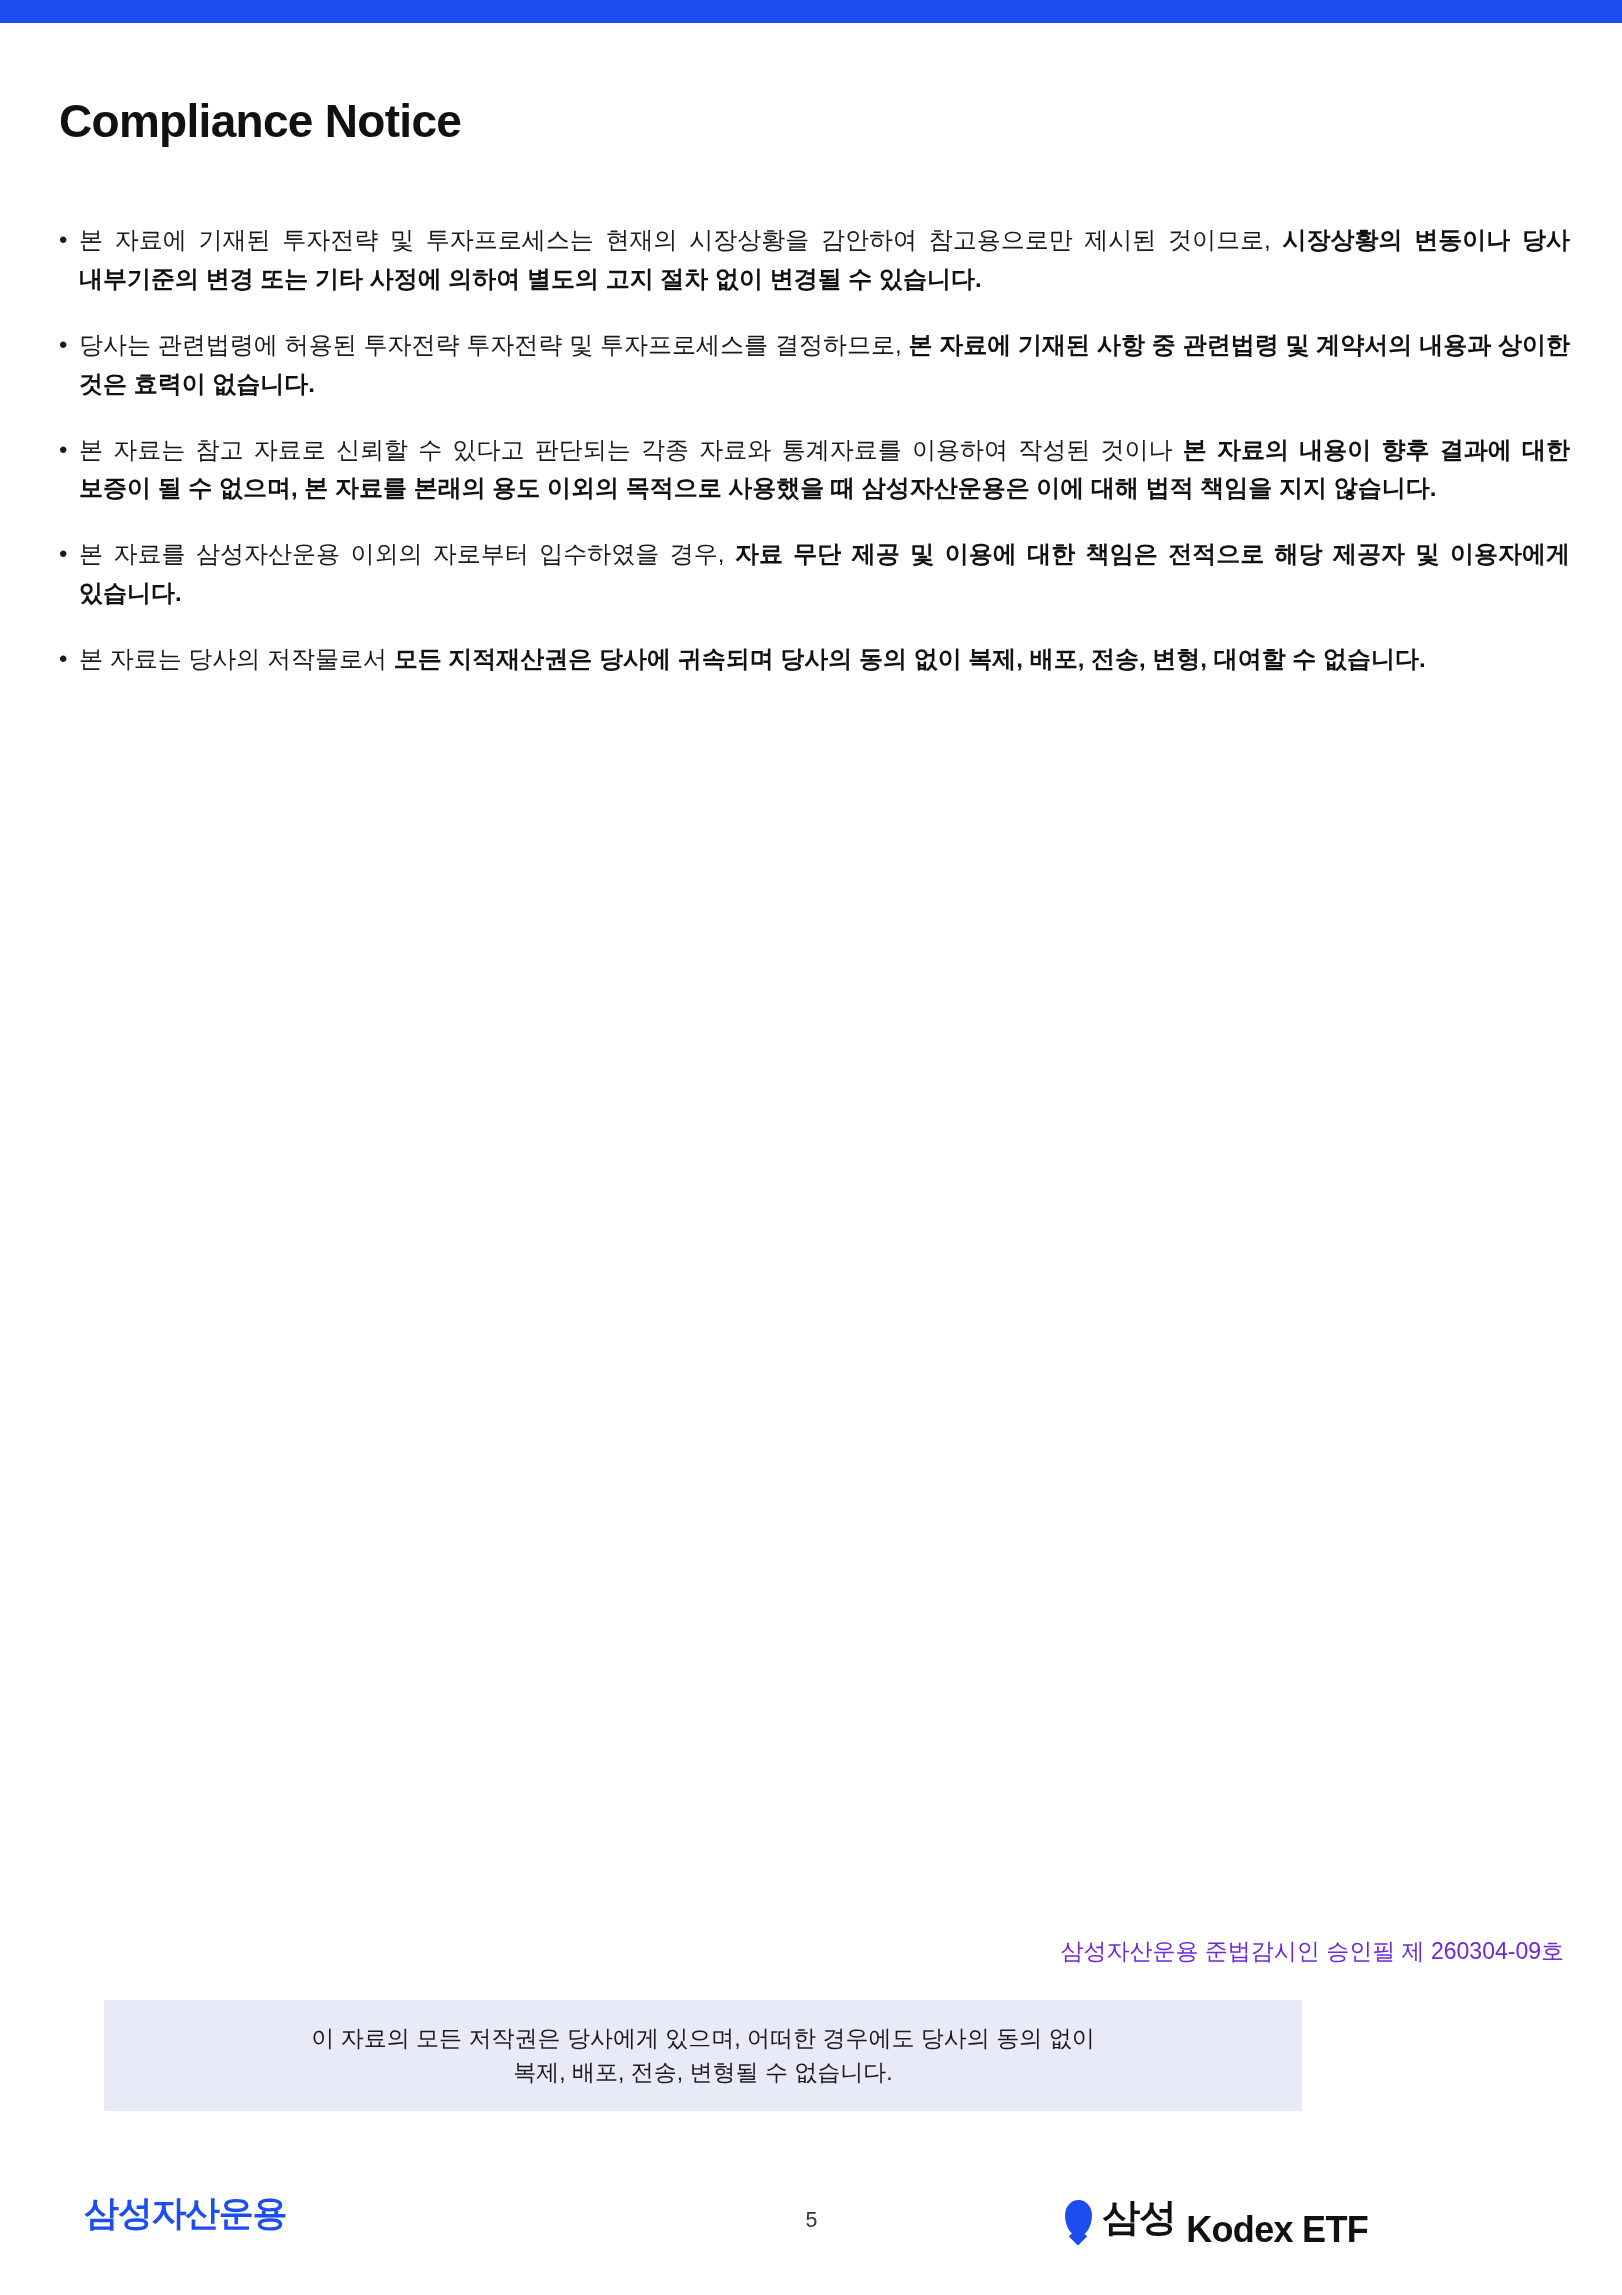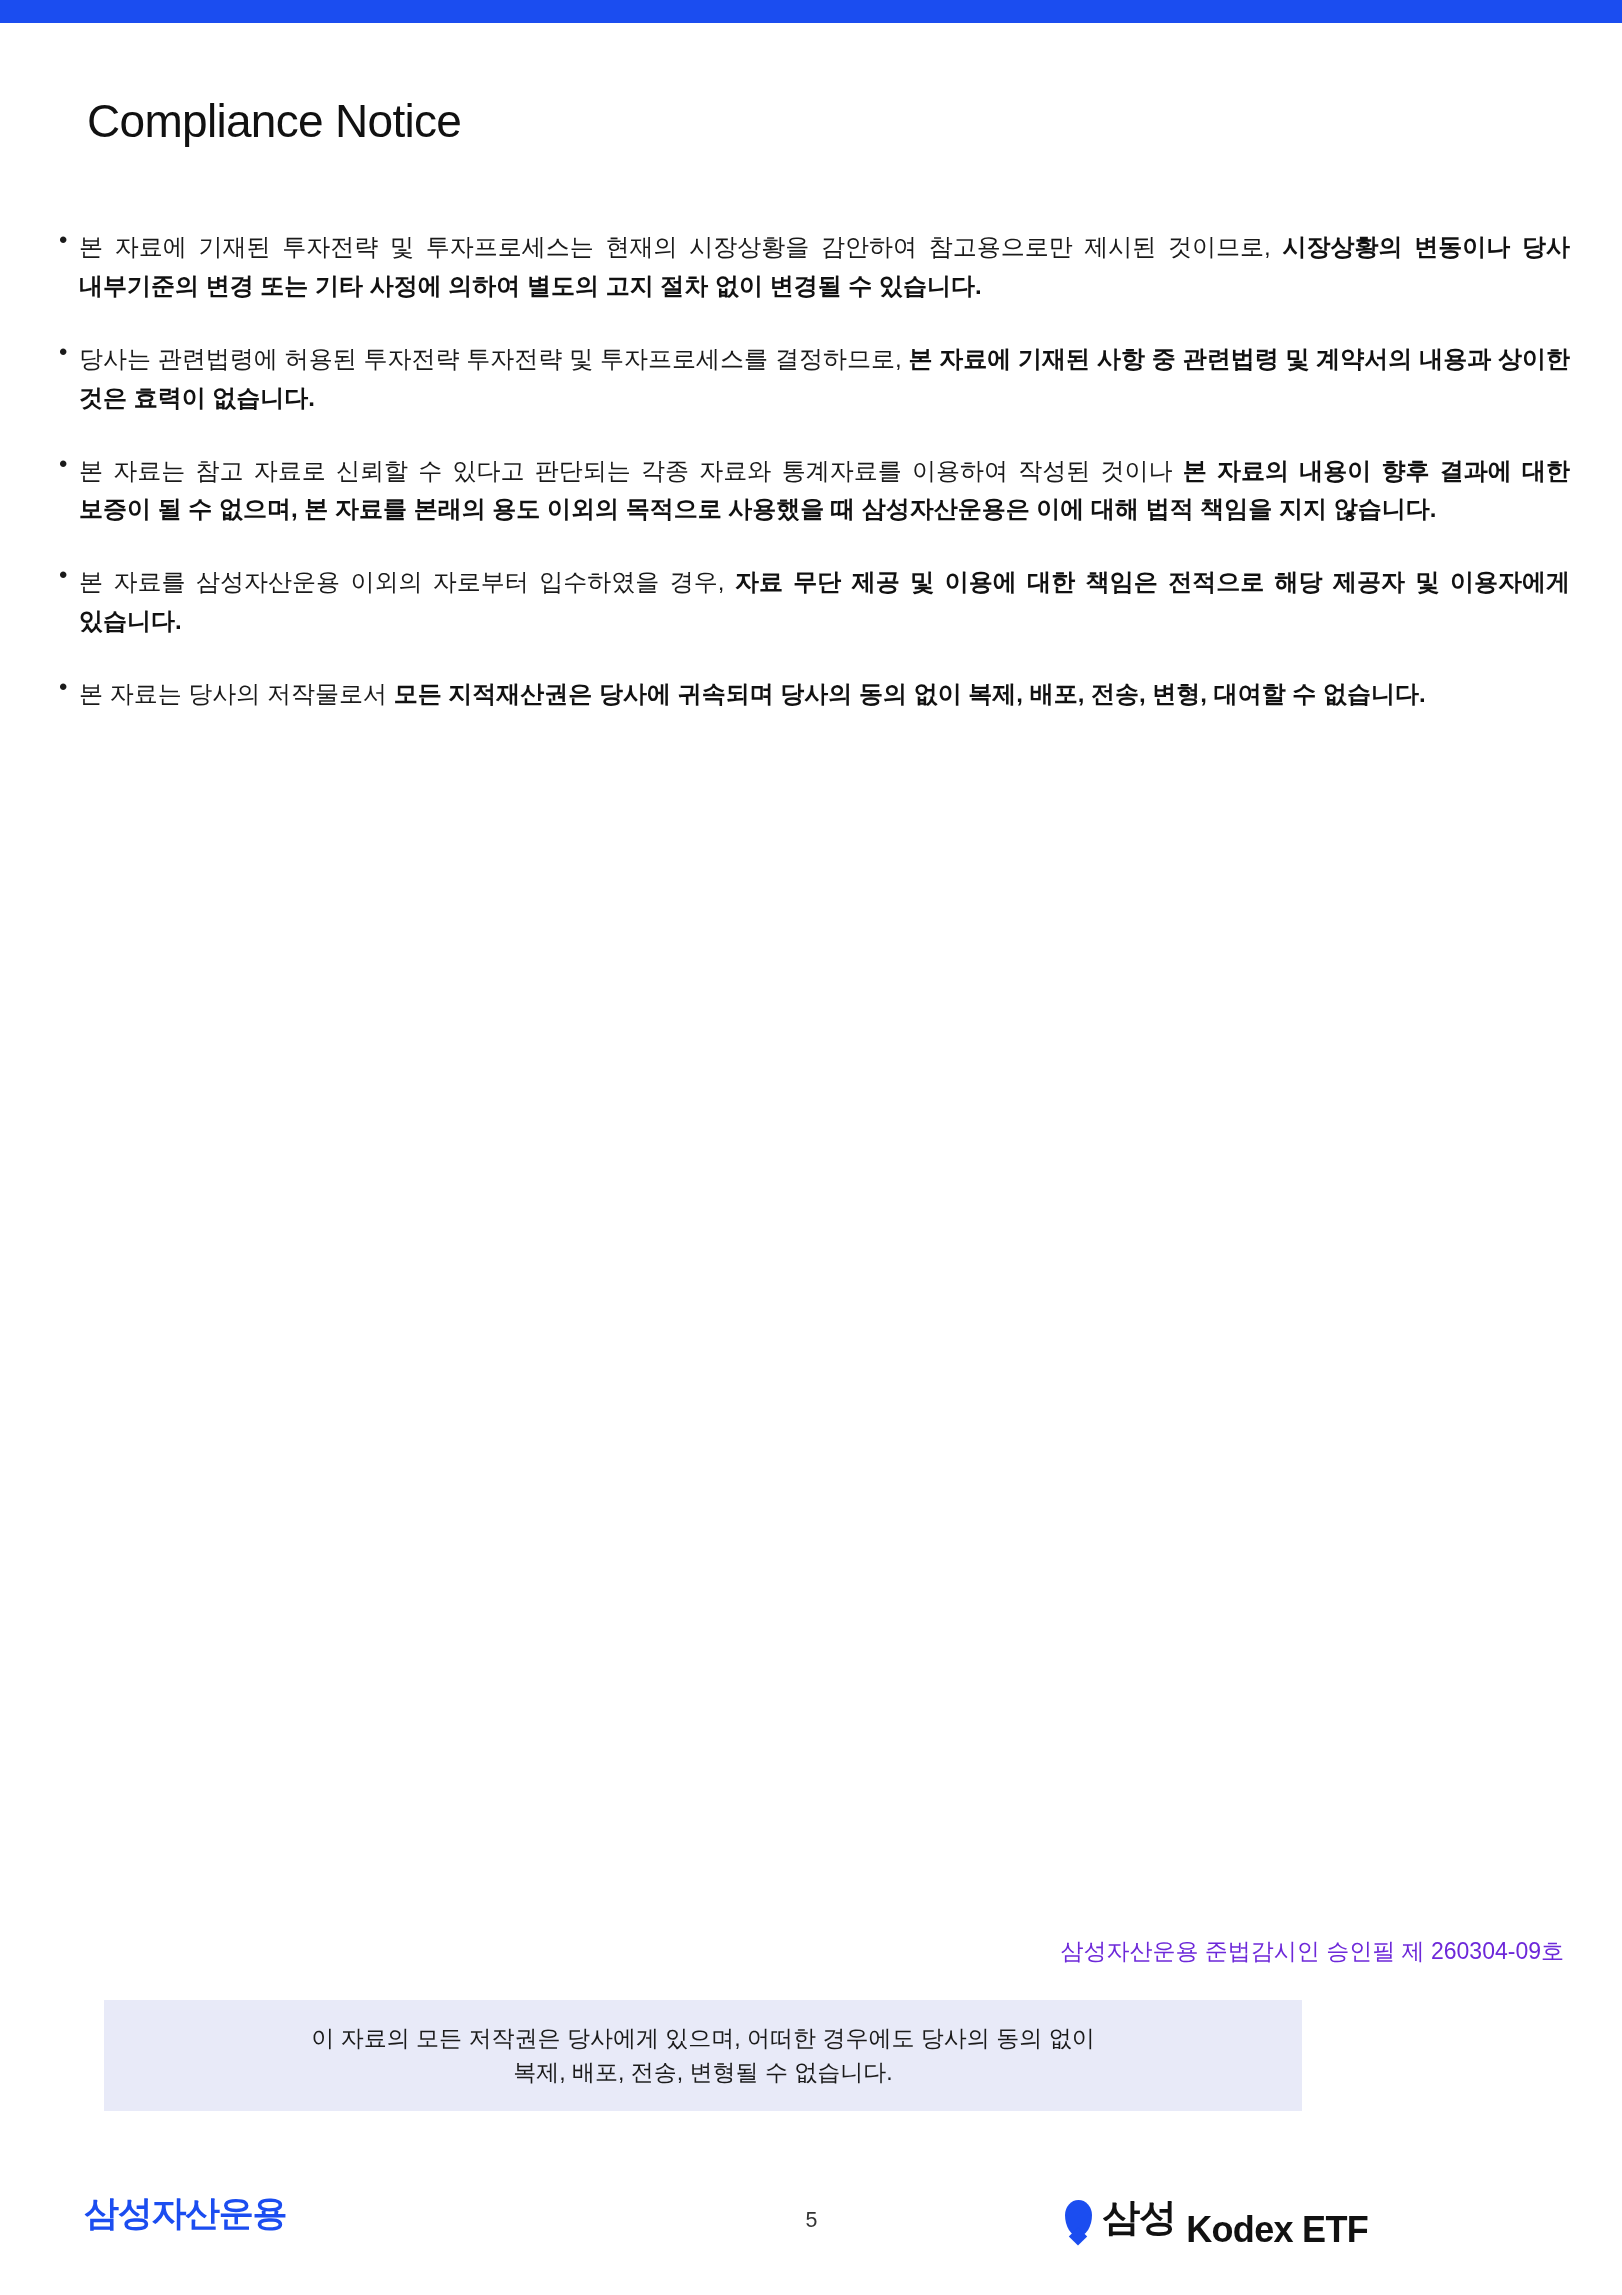--- a/index.html
+++ b/index.html
@@ -21,24 +21,23 @@
     left: 0;
     width: 1623px;
     height: 23px;
     background: #1b4df0;
   }
   .page-title {
     position: absolute;
     top: 94px;
     left: 59px;
     font-size: 46px;
-    font-weight: 400;
+    font-weight: 700;
     letter-spacing: -0.7px;
     color: #111111;
-    margin-left: 28px;
   }
   .bullet-list {
     position: absolute;
     top: 221px;
     left: 59px;
     width: 1511px;
   }
   .bullet-item {
     display: flex;
     align-items: flex-start;
@@ -52,21 +51,20 @@
     color: #1a1a1a;
   }
   .bullet-text {
     flex: 1 1 auto;
     font-size: 24px;
     line-height: 1.62;
     color: #1a1a1a;
     text-align: justify;
     text-justify: inter-character;
     word-break: keep-all;
-    margin-top: 7px;
   }
   .bullet-text b {
     font-weight: 700;
     color: #111111;
   }
   .approval-line {
     position: absolute;
     top: 1936px;
     right: 59px;
     font-size: 23px;

